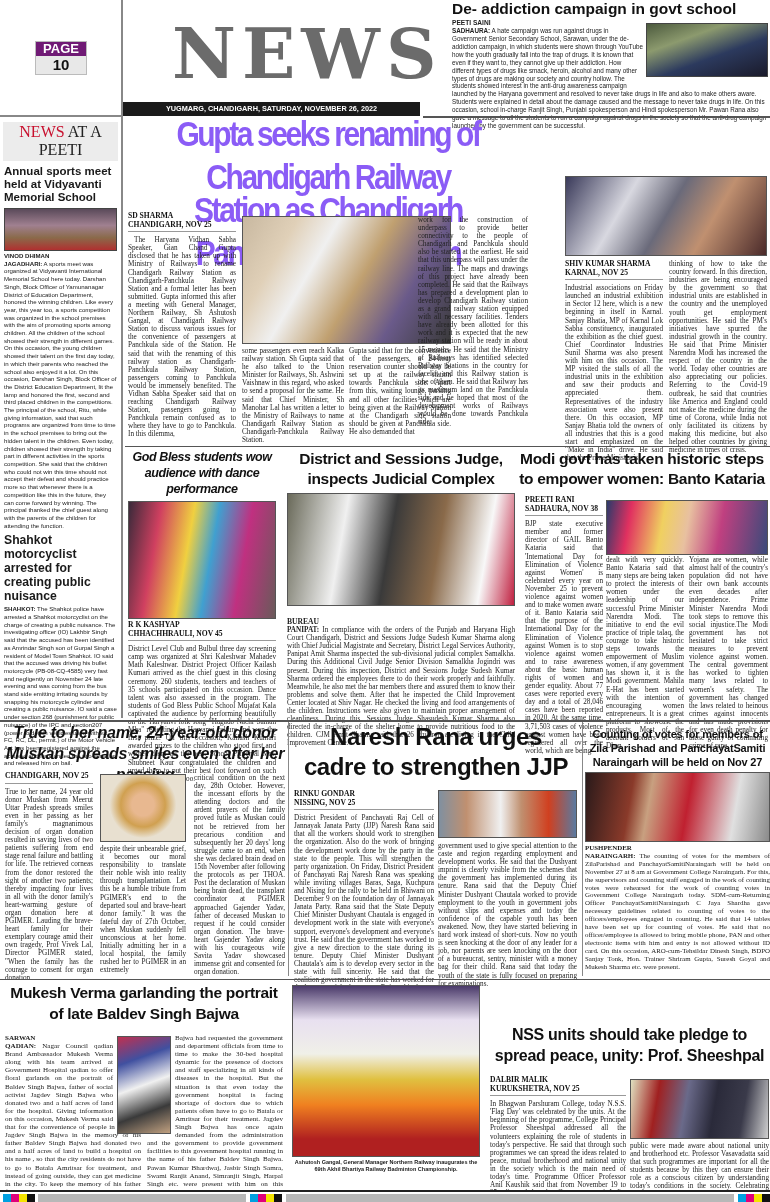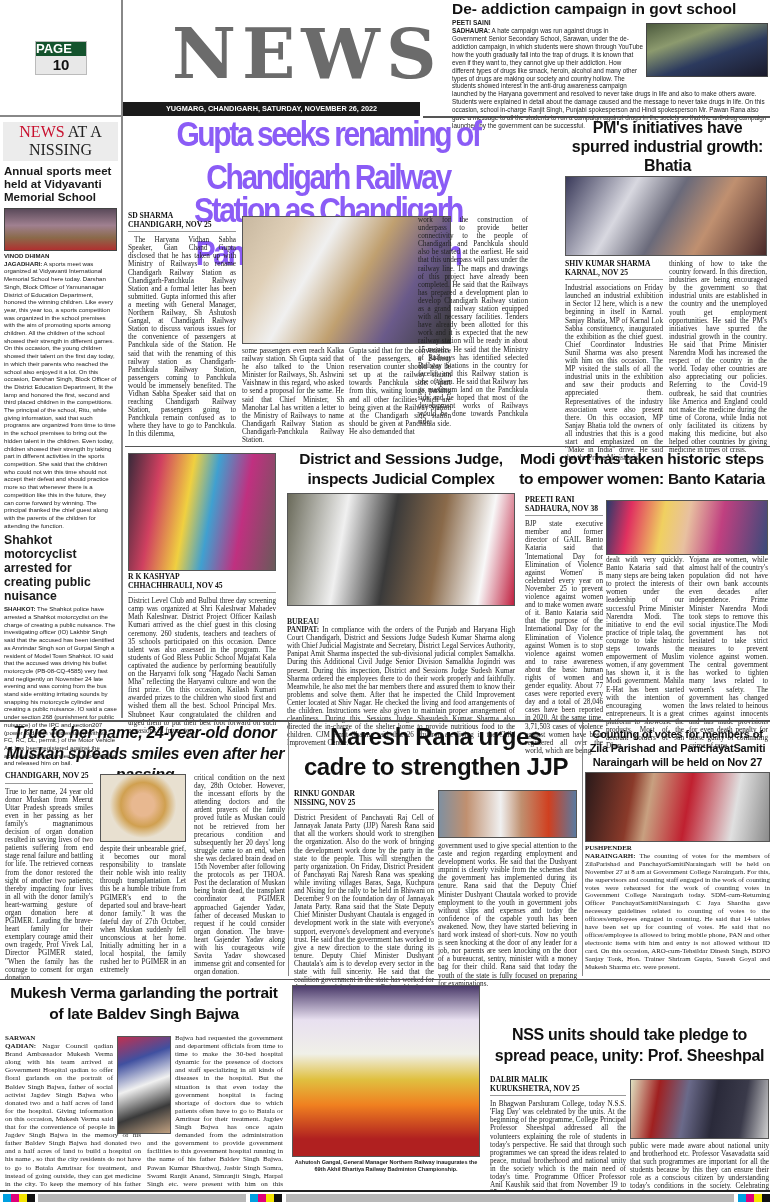--- a/index.html
+++ b/index.html
@@ -12,21 +12,21 @@
 .rule{background:#555;}
 .hl{font-family:"Liberation Sans",sans-serif;font-weight:bold;color:#111;text-align:center;line-height:1.15;}
 .hl-italic{font-style:italic;}
 .swatch{display:inline-block;width:8px;height:12px;}
 </style>
 </head>
 <body>
 
 <div class="abs" style="left:0;top:0;width:420px;height:118px;">
   <div class="abs" style="left:35px;top:41px;width:52px;height:34px;background:#e8e8e8;border:1px solid #bbb;">
-    <div style="background:#14532d;color:#fff;font-family:'Liberation Sans',sans-serif;font-weight:bold;font-size:13px;line-height:14px;text-align:left;">PAGE</div>
+    <div style="background:#701a75;color:#fff;font-family:'Liberation Sans',sans-serif;font-weight:bold;font-size:13px;line-height:14px;text-align:center;">PAGE</div>
     <div style="font-family:'Liberation Sans',sans-serif;font-weight:bold;font-size:15px;line-height:18px;text-align:center;color:#111;">10</div>
   </div>
   <div class="abs" style="left:121px;top:0;width:2px;height:118px;background:#888;"></div>
   <div class="abs" style="left:0;top:115px;width:121px;height:2px;background:#888;"></div>
   <div class="abs" style="left:172px;top:14px;font-family:'DejaVu Serif',serif;font-weight:bold;font-size:70px;line-height:80px;letter-spacing:6px;color:#6b6b6b;">NEWS</div>
   <div class="abs" style="left:123px;top:102px;width:297px;height:14px;background:#1a1a1a;">
     <div style="color:#fff;font-family:'Liberation Sans',sans-serif;font-weight:bold;font-size:7.3px;line-height:14px;text-align:center;">YUGMARG, CHANDIGARH, SATURDAY, NOVEMBER 26, 2022</div>
   </div>
 </div>
 
@@ -35,21 +35,21 @@
   <div class="abs" style="left:194px;top:23px;width:122px;height:54px;background:linear-gradient(160deg,#4c5a3e,#8c9a6e 30%,#2c3a5e 60%,#1a1a2a);border:1px solid #444;"></div>
   <div class="sans-text" style="margin-top:1px;">
     <div style="font-weight:bold;font-size:6.6px;">PEETI SAINI</div>
     <div style="font-size:6.3px;line-height:7.9px;"><span style="float:right;width:126px;height:57px;"></span><b>SADHAURA:</b><span> A hate campaign was run against drugs in Government Senior Secondary School, Sarawan, under the de-addiction campaign, in which students were shown through YouTube how the youth gradually fall into the trap of drugs. It is known that even if they want to, they cannot give up their addiction. How different types of drugs like smack, heroin, alcohol and many other types of drugs are making our society and country hollow. The students showed interest in the anti-drug awareness campaign launched by the Haryana government and resolved to never take drugs in life and also to make others aware.  Students were explained in detail about the damage caused and the message to never take drugs in life. On this occasion, school in-charge Ranjit Singh, Punjabi spokesperson and Hindi spokesperson Mr. Pawan Rana also gave a message to all the students to run a campaign against drugs in the society so that the anti-drug campaign launched by the government can be successful.</span></div>
   </div>
 </div>
 <div class="abs rule" style="left:423px;top:116px;width:347px;height:2px;"></div>
 
 <div class="abs" style="left:0;top:118px;width:121px;height:600px;">
   <div style="margin:4px 3px 0;background:#ececec;text-align:center;font-family:'Liberation Serif',serif;font-size:16px;line-height:18px;color:#222;padding:1px 0 2px;">
-    <span style="color:#c8102e;">NEWS</span><span> AT A NISSING</span>
+    <span style="color:#c8102e;">NEWS</span><span> AT A PEETI</span>
   </div>
   <div style="margin:4px 4px 0;font-family:'Liberation Sans',sans-serif;font-weight:bold;font-size:11.5px;line-height:13px;">Annual sports meet held at Vidyavanti Memorial School</div>
   <div style="margin:4px 4px 0;height:43px;background:linear-gradient(180deg,#5a4a5a,#a08090 40%,#8a6a4a 70%,#b03030);border:1px solid #444;"></div>
   <div class="sans-text" style="margin:1px 4px 0;font-size:6.1px;line-height:7.7px;">
     <div style="font-weight:bold;">VINOD DHIMAN</div>
     <b>JAGADHARI:</b><span> A sports meet was organized at Vidyavanti International Memorial School here today. Darshan Singh, Block Officer of Yamunanagar District of Education Department, honored the winning children. Like every year, this year too, a sports competition was organized in the school premises with the aim of promoting sports among children. All the children of the school showed their strength in different games. On this occasion, the young children showed their talent on the first day today, in which their parents who reached the school also enjoyed it a lot. On this occasion, Darshan Singh, Block Officer of the District Education Department, lit the lamp and honored the first, second and third placed children in the competitions. The principal of the school, Ritu, while giving information, said that such programs are organized from time to time in the school premises to bring out the hidden talent in the children. Even today, children showed their strength by taking part in different activities in the sports competition. She said that the children who could not win this time should not accept their defeat and should practice more so that whenever there is a competition like this in the future, they can come forward by winning. The principal thanked the chief guest along with the parents of the children for attending the function.</span>
   </div>
   <div style="margin:4px 4px 0;font-family:'Liberation Sans',sans-serif;font-weight:bold;font-size:12.2px;line-height:14px;">Shahkot motorcyclist arrested for creating public nuisance</div>
   <div class="sans-text" style="margin:2px 4px 0;font-size:6.1px;line-height:7.7px;">
     <b>SHAHKOT:</b><span> The Shahkot police have arrested a Shahkot motorcyclist on the charge of creating a public nuisance. The investigating officer (IO) Lakhbir Singh said that the accused has been identified as Amrindar Singh son of Gurpal Singh a resident of Model Town Shahkot. IO said that the accused was driving his bullet motorcycle (PB-08-CQ-4585) very fast and negligently on November 24 late evening and was coming from the bus stand side emitting irritating sounds by snapping his motorcycle cylinder and creating a public nuisance. IO said a case under section 268 (punishment for public nuisance) of the IPC and section207 (power to detain vehicles used without FC, RC, DL, permit.) of the Motor Vehicle Act has been registered against the accused and impounded the two-wheeler and released him on bail.</span>
@@ -69,34 +69,34 @@
       </div>
     <div class="body-text" style="text-indent:6px;">The Haryana Vidhan Sabha Speaker, Gian Chand Gupta disclosed that he has taken up with Ministry of Railways to rename Chandigarh Railway Station as Chandigarh-Panchkula Railway Station and a formal letter has been submitted. Gupta informed this after a meeting with General Manager, Northern Railway, Sh Ashutosh Gangal, at Chandigarh Railway Station to discuss various issues for the convenience of passengers at Panchkula side of the Station. He said that with the renaming of this railway station as Chandigarh-Panchkula Railway Station, passengers coming to Panchkula would be immensely benefited. The Vidhan Sabha Speaker said that on reaching Chandigarh Railway Station, passengers going to Panchkula remain confused as to where they have to go to Panchkula. In this dilemma,</div>
   </div>
   <div class="abs photo" style="left:114px;top:98px;width:209px;height:128px;background:linear-gradient(120deg,#c8b8a0,#e0d0b8 20%,#f0f0f0 35%,#c0a070 55%,#6a5a8a 75%,#3a3a3a);"></div>
   <div class="abs body-text" style="left:114px;top:229px;width:102px;">some passengers even reach Kalka railway station. Sh Gupta said that he also talked to the Union Minister for Railways, Sh. Ashwini Vaishnaw in this regard, who asked to send a proposal for the same. He said that Chief Minister, Sh Manohar Lal has written a letter to the Ministry of Railways to name Chandigarh Railway Station as Chandigarh-Panchkula Railway Station.</div>
   <div class="abs body-text" style="left:221px;top:229px;width:102px;">Gupta said that for the convenience of the passengers, a 24-hour reservation counter should also be set up at the railway station towards Panchkula side. Apart from this, waiting lounge, parking and all other facilities which are being given at the Railway Station at the Chandigarh side station should be given at Panchkula side. He also demanded that</div>
   <div class="abs body-text" style="left:290px;top:98px;width:110px;">work for the construction of underpass to provide better connectivity to the people of Chandigarh and Panchkula should also be started at the earliest. He said that this underpass will pass under the railway line. The maps and drawings of this project have already been completed. He said that the Railways has prepared a development plan to develop Chandigarh Railway station as a grand railway station equipped with all necessary facilities. Tenders have already been allotted for this work and it is expected that the new railway station will be ready in about 15 months. He said that the Ministry of Railways has identified selected Railway Stations in the country for facelift and this Railway station is one of them. He said that Railway has its maximum land on the Panchkula side and he hoped that most of the development works of Railways would be done towards Panchkula side.</div>
 </div>
 
 <div class="abs" style="left:565px;top:118px;width:205px;height:325px;">
-  <div class="hl" style="font-size:16px;line-height:19px;letter-spacing:-0.3px;">PM's initiatives have spurred industrial growth: Bhatia</div>
   <div class="abs photo" style="left:0;top:58px;width:202px;height:80px;background:linear-gradient(120deg,#3a3a5a,#d8d8e0 30%,#6a6a7a 50%,#c09070 70%,#4a2a2a);"></div>
   <div class="abs" style="left:0;top:142px;width:98px;">
     <div class="byline">
         <div>SHIV KUMAR SHARMA</div>
         <div>KARNAL, NOV 25</div>
       </div>
     <div class="body-text">Industrial associations on Friday launched an industrial exhibition in Sector 12 here, which is a new beginning in itself in Karnal. Sanjay Bhatia, MP of Karnal Lok Sabha constituency, inaugurated the exhibition as the chief guest. Chief Coordinator Industries Sunil Sharma was also present with him on this occasion. The MP visited the stalls of all the industrial units in the exhibition and saw their products and appreciated them. Representatives of the industry association were also present there. On this occasion, MP Sanjay Bhatia told the owners of all industries that this is a good start and emphasized on the "Make in India" drive. He said that the Prime Minister is</div>
   </div>
   <div class="abs body-text" style="left:104px;top:142px;width:98px;">thinking of how to take the country forward. In this direction, industries are being encouraged by the government so that industrial units are established in the country and the unemployed youth get employment opportunities. He said the PM's initiatives have spurred the industrial growth in the country. He said that Prime Minister Narendra Modi has increased the respect of the country in the world. Today other countries are also appreciating our policies. Referring to the Covid-19 outbreak, he said that countries like America and England could not make the medicine during the time of Corona, while India not only facilitated its citizens by making this medicine, but also helped other countries by giving medicine in times of crisis.</div>
 </div>
 <div class="abs rule" style="left:125px;top:446px;width:645px;height:1px;"></div>
 
 <div class="abs" style="left:128px;top:449px;width:148px;height:270px;">
+  <div class="hl hl-italic" style="font-size:12.5px;line-height:16px;letter-spacing:-0.4px;">God Bless students wow audience with dance performance</div>
   <div class="photo" style="margin-top:4px;height:118px;background:linear-gradient(100deg,#3a2a3a,#d04060 20%,#f0d040 40%,#40a0d0 55%,#c03080 75%,#6a5a5a);"></div>
   <div class="byline" style="margin-top:2px;">
       <div>R K KASHYAP</div>
       <div>CHHACHHRAULI, NOV 45</div>
     </div>
   <div class="body-text">District Level Club and Bulbul three day screening camp was organized at Shri Kaleshwar Mahadev Math Kaleshwar. District Project Officer Kailash Kumari arrived as the chief guest in this closing ceremony. 260 students, teachers and teachers of 35 schools participated on this occasion. Dance talent was also assessed in the program. The students of God Bless Public School Mujafat Kala captivated the audience by performing beautifully on the Haryanvi folk song "Hagado Nachi Saman Mha" reflecting the Haryanvi culture and won the first prize. On this occasion, Kailash Kumari awarded prizes to the children who stood first and wished them all the best. School Principal Mrs. Shubneet Kaur congratulated the children and urged them to put their best foot forward on such occasions in future too.</div>
 </div>
 
 <div class="abs" style="left:287px;top:449px;width:228px;height:270px;">
   <div class="hl" style="font-size:15.5px;line-height:20px;letter-spacing:-0.3px;">District and Sessions Judge, inspects Judicial Complex</div>

